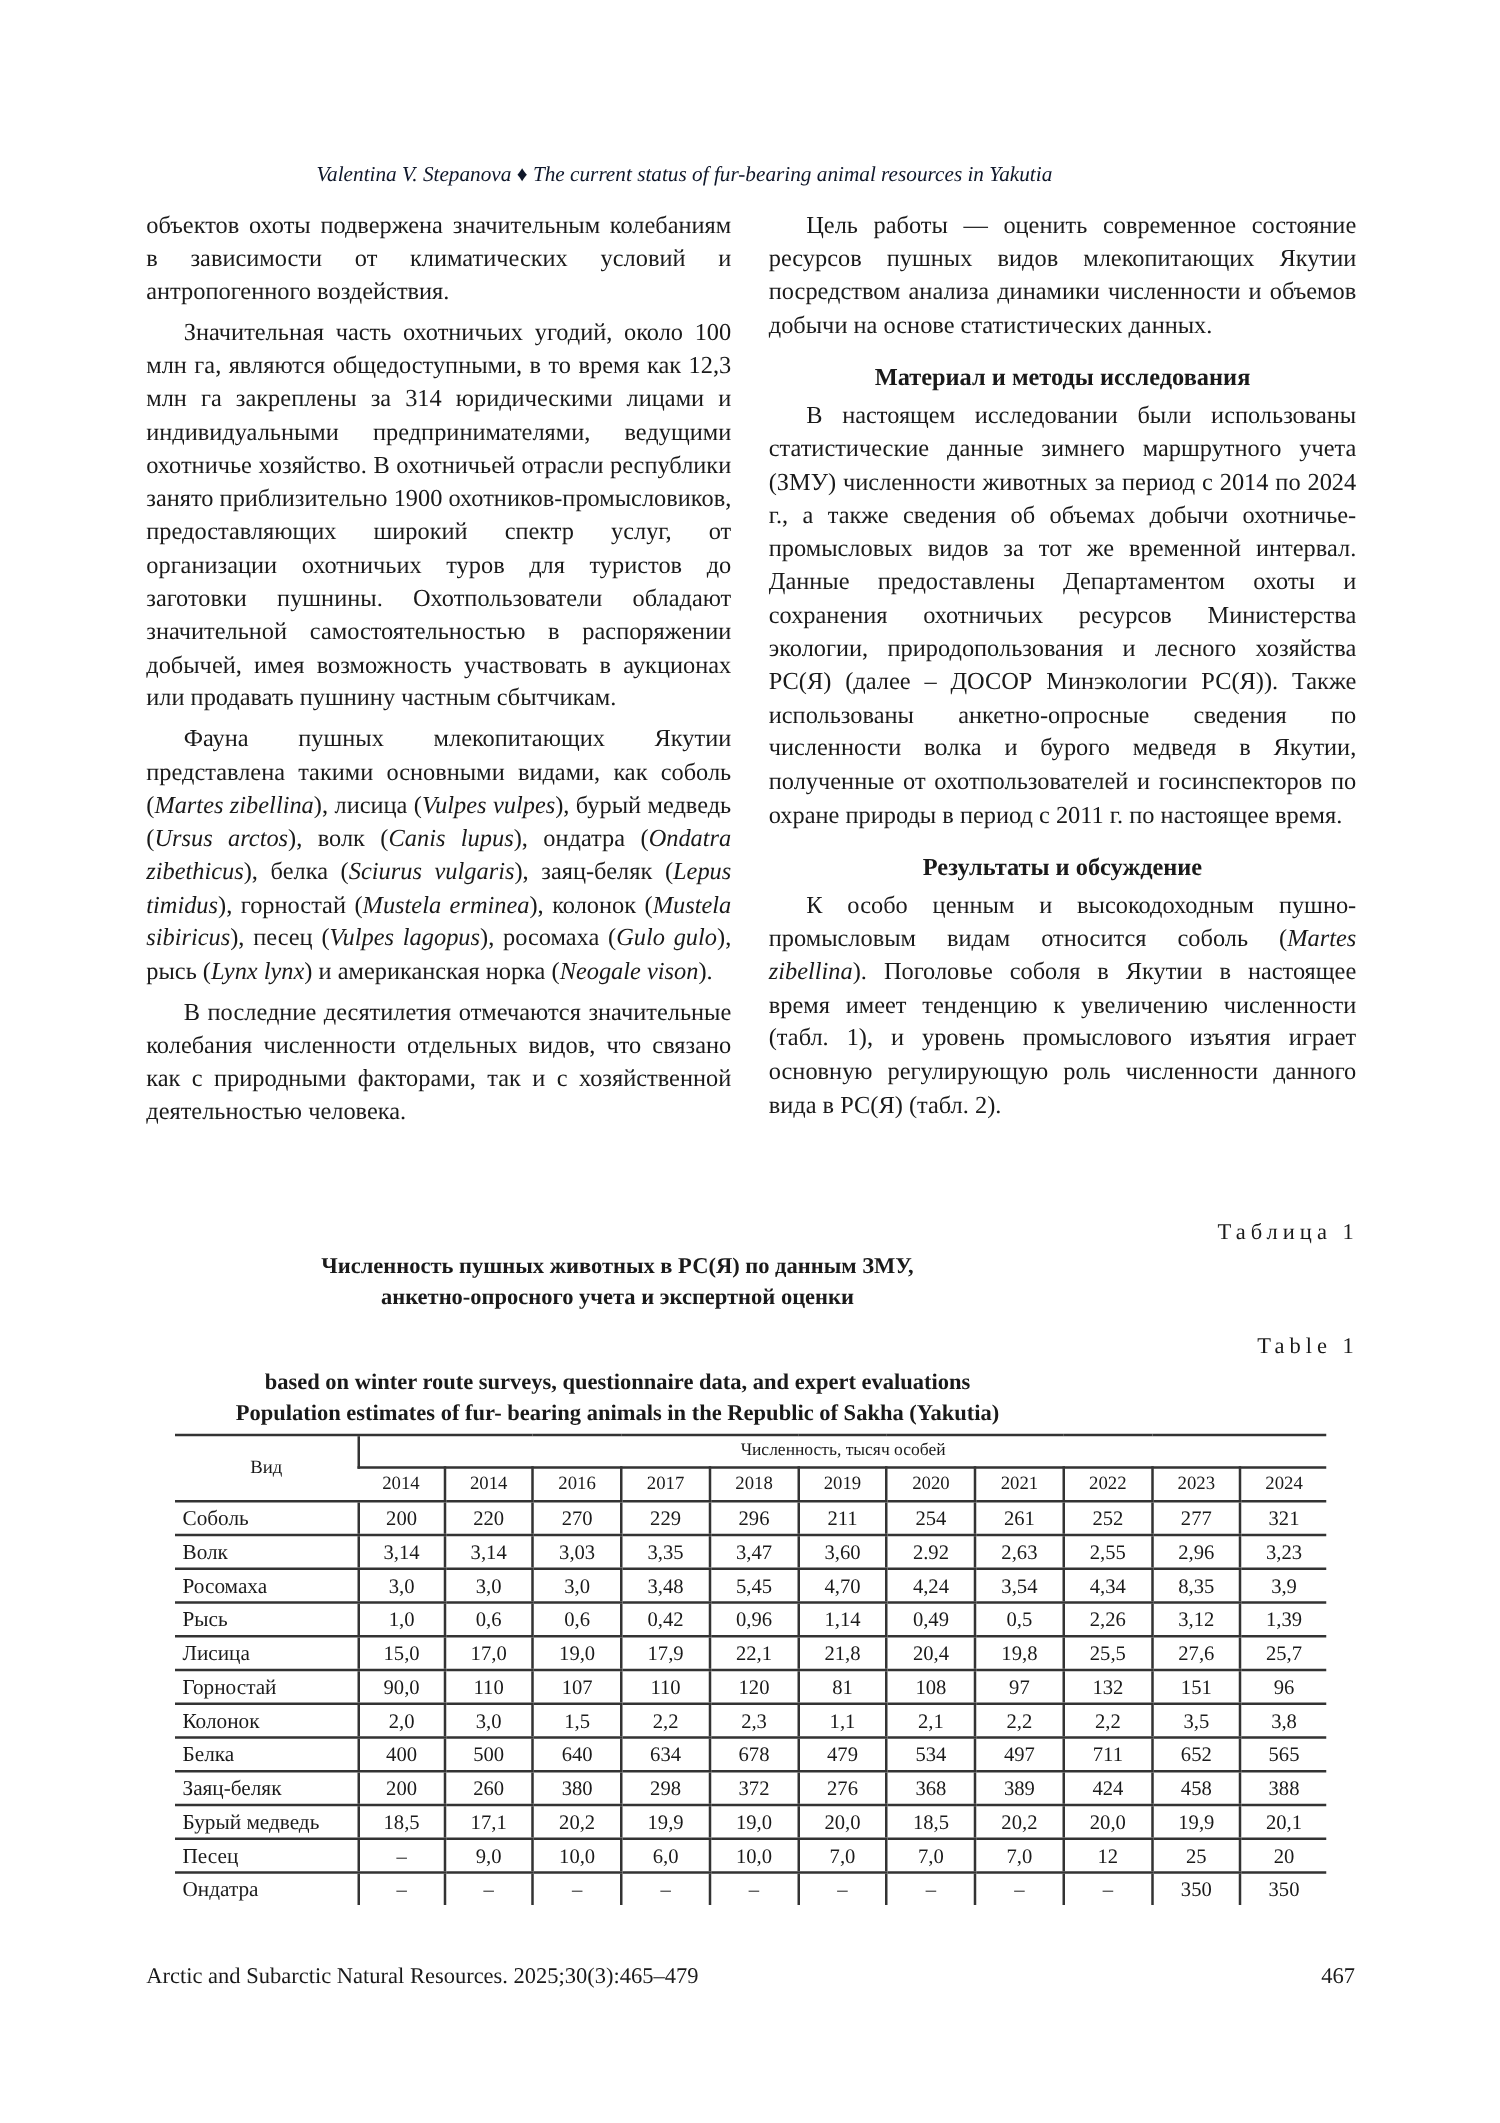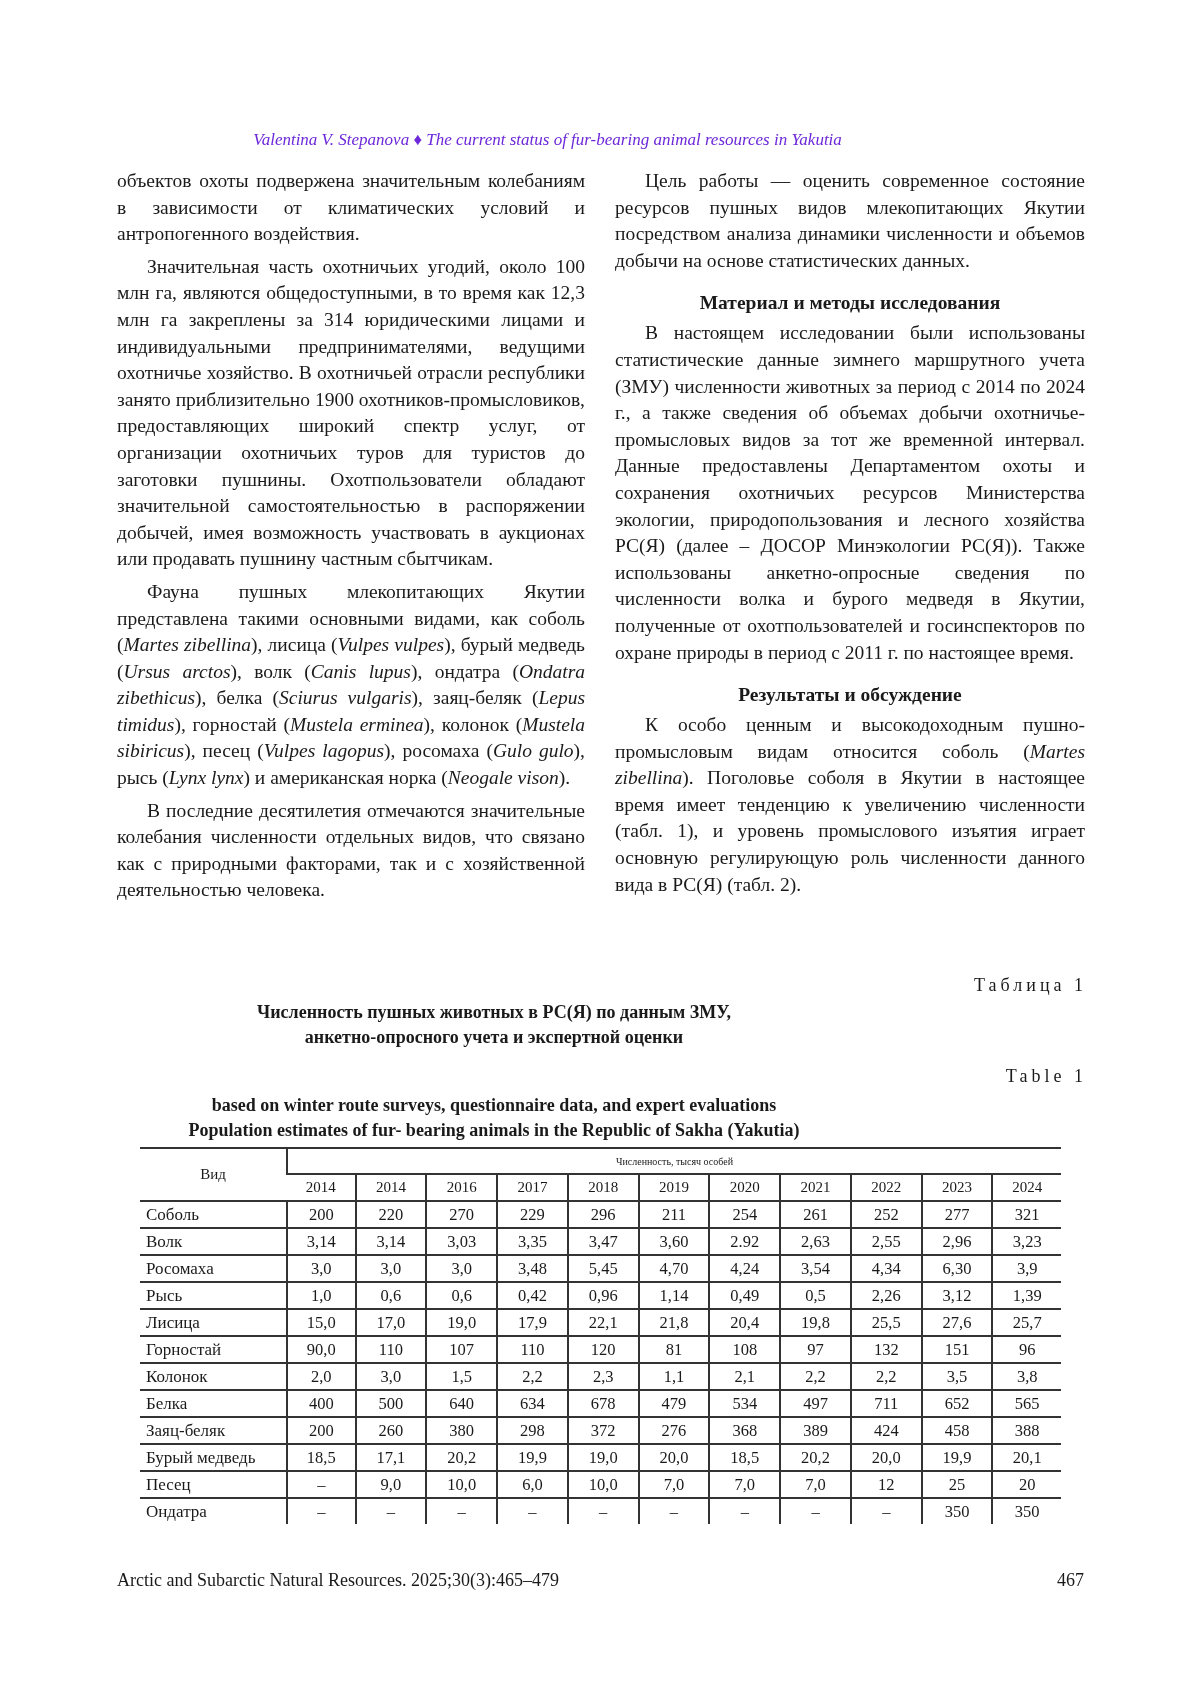--- a/index.html
+++ b/index.html
@@ -1,38 +1,38 @@
 <!DOCTYPE html>
 <html><head>
 <meta charset="utf-8">
 <style>
   html, body { margin: 0; padding: 0; background: #ffffff; }
   body { width: 1200px; height: 1698px; position: relative; overflow: hidden;
          font-family: "Liberation Serif", "DejaVu Serif", serif; color: #1a1a1a; }
   .running-head { position: absolute; top: 130px; left: 0; width: 1095px; text-align: center;
-                  font-style: italic; font-size: 17px; color: #6d28d9; }
+                  font-style: italic; font-size: 17px; color: #0f172a; }
   .col { position: absolute; top: 168px; font-size: 19.5px; line-height: 26.6px; text-align: justify; }
   .col-left { left: 117px; width: 468px; }
   .col-right { left: 615px; width: 470px; }
   .col p { margin: 0 0 6px 0; text-indent: 0; }
   .col p.indent { text-indent: 30px; }
   .col p.first { text-indent: 0; }
   .col h3 { font-size: 19.5px; font-weight: bold; text-align: center; margin: 16px 0 4px 0; line-height: 26px; }
   .col i { font-style: italic; }
   .table-label { position: absolute; right: 113px; font-size: 18px; letter-spacing: 4px; }
   .table-title { position: absolute; left: 0; width: 988px; text-align: center; font-weight: bold;
                  font-size: 18px; line-height: 25px; }
   table.data { position: absolute; top: 1147px; left: 140px; width: 921px; border-collapse: collapse;
                font-size: 16.5px; }
   table.data th, table.data td { border-left: 2px solid #333; border-bottom: 2px solid #333;
                height: 25px; padding: 0; text-align: center; font-weight: normal; }
   table.data tr:first-child th { border-top: 2px solid #333; }
   table.data th:first-child, table.data td:first-child { border-left: none; }
   table.data td.name { text-align: left; padding-left: 6px; width: 140px; font-size: 17px; }
-  table.data th.unit { font-size: 10px; height: 24px; }
+  table.data th.unit { font-size: 14px; height: 24px; }
   table.data th.year { font-size: 15px; }
   table.data th.vid { font-size: 15px; }
   table.data tr:last-child td { border-bottom: none; }
   .footer-left { position: absolute; top: 1570px; left: 117px; font-size: 18px; }
   .footer-right { position: absolute; top: 1570px; right: 116px; font-size: 18px; }
 </style>
 </head>
 <body>
 
 <div class="running-head">Valentina V. Stepanova ♦ The current status of fur-bearing animal resources in Yakutia</div>
@@ -116,21 +116,21 @@
         <td class="name">Росомаха</td>
         <td>3,0</td>
         <td>3,0</td>
         <td>3,0</td>
         <td>3,48</td>
         <td>5,45</td>
         <td>4,70</td>
         <td>4,24</td>
         <td>3,54</td>
         <td>4,34</td>
-        <td>6,30</td>
+        <td>8,35</td>
         <td>3,9</td>
       </tr>
       <tr>
         <td class="name">Рысь</td>
         <td>1,0</td>
         <td>0,6</td>
         <td>0,6</td>
         <td>0,42</td>
         <td>0,96</td>
         <td>1,14</td>

